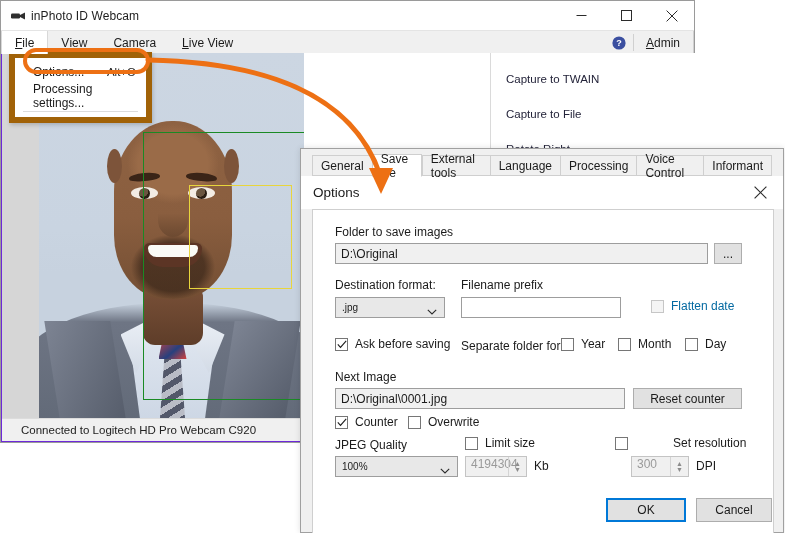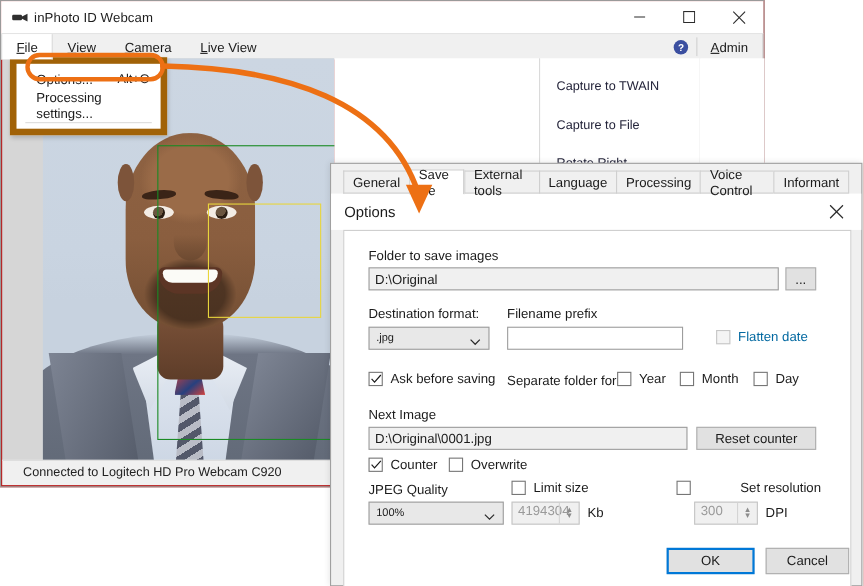--- a/index.html
+++ b/index.html
@@ -14,21 +14,21 @@
     font-size: 12px;
     color: #1b1b1b;
     -webkit-font-smoothing: antialiased;
   }
 
   
   #app-window {
     position: absolute;
     left: 0; top: 0;
     width: 695px; height: 443px;
-    background: #b91c1c;
+    background: #6d28d9;
     border: 1px solid #9a9a9a;
     box-sizing: border-box;
   }
 
   #title-bar {
     position: absolute;
     left: 0; top: 0; right: 0;
     height: 29px;
     background: #ffffff;
     display: flex;

